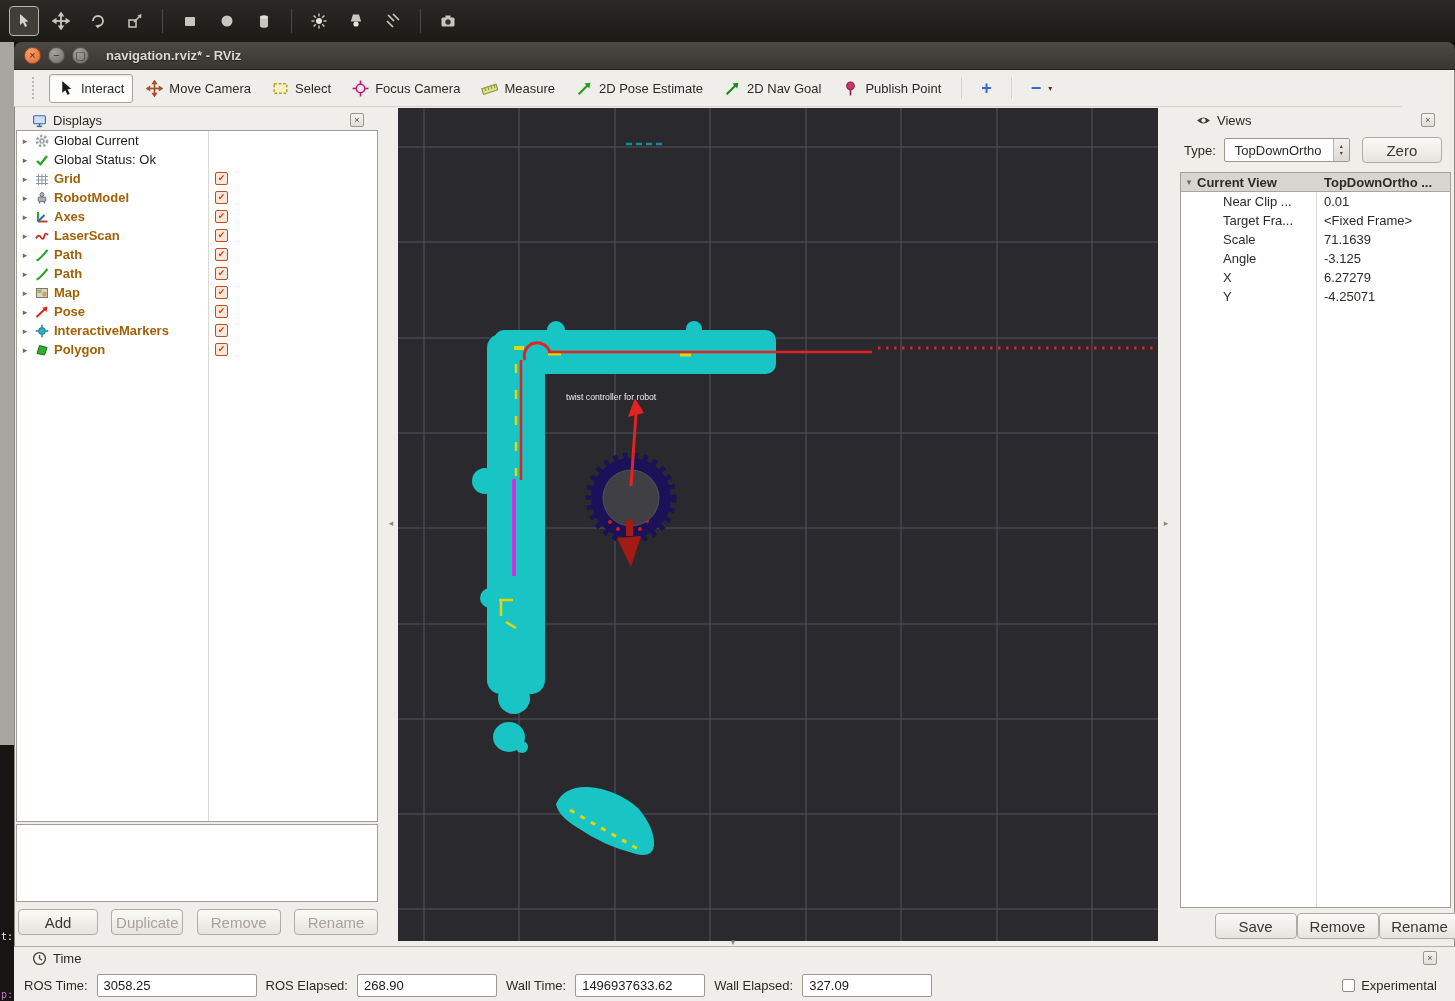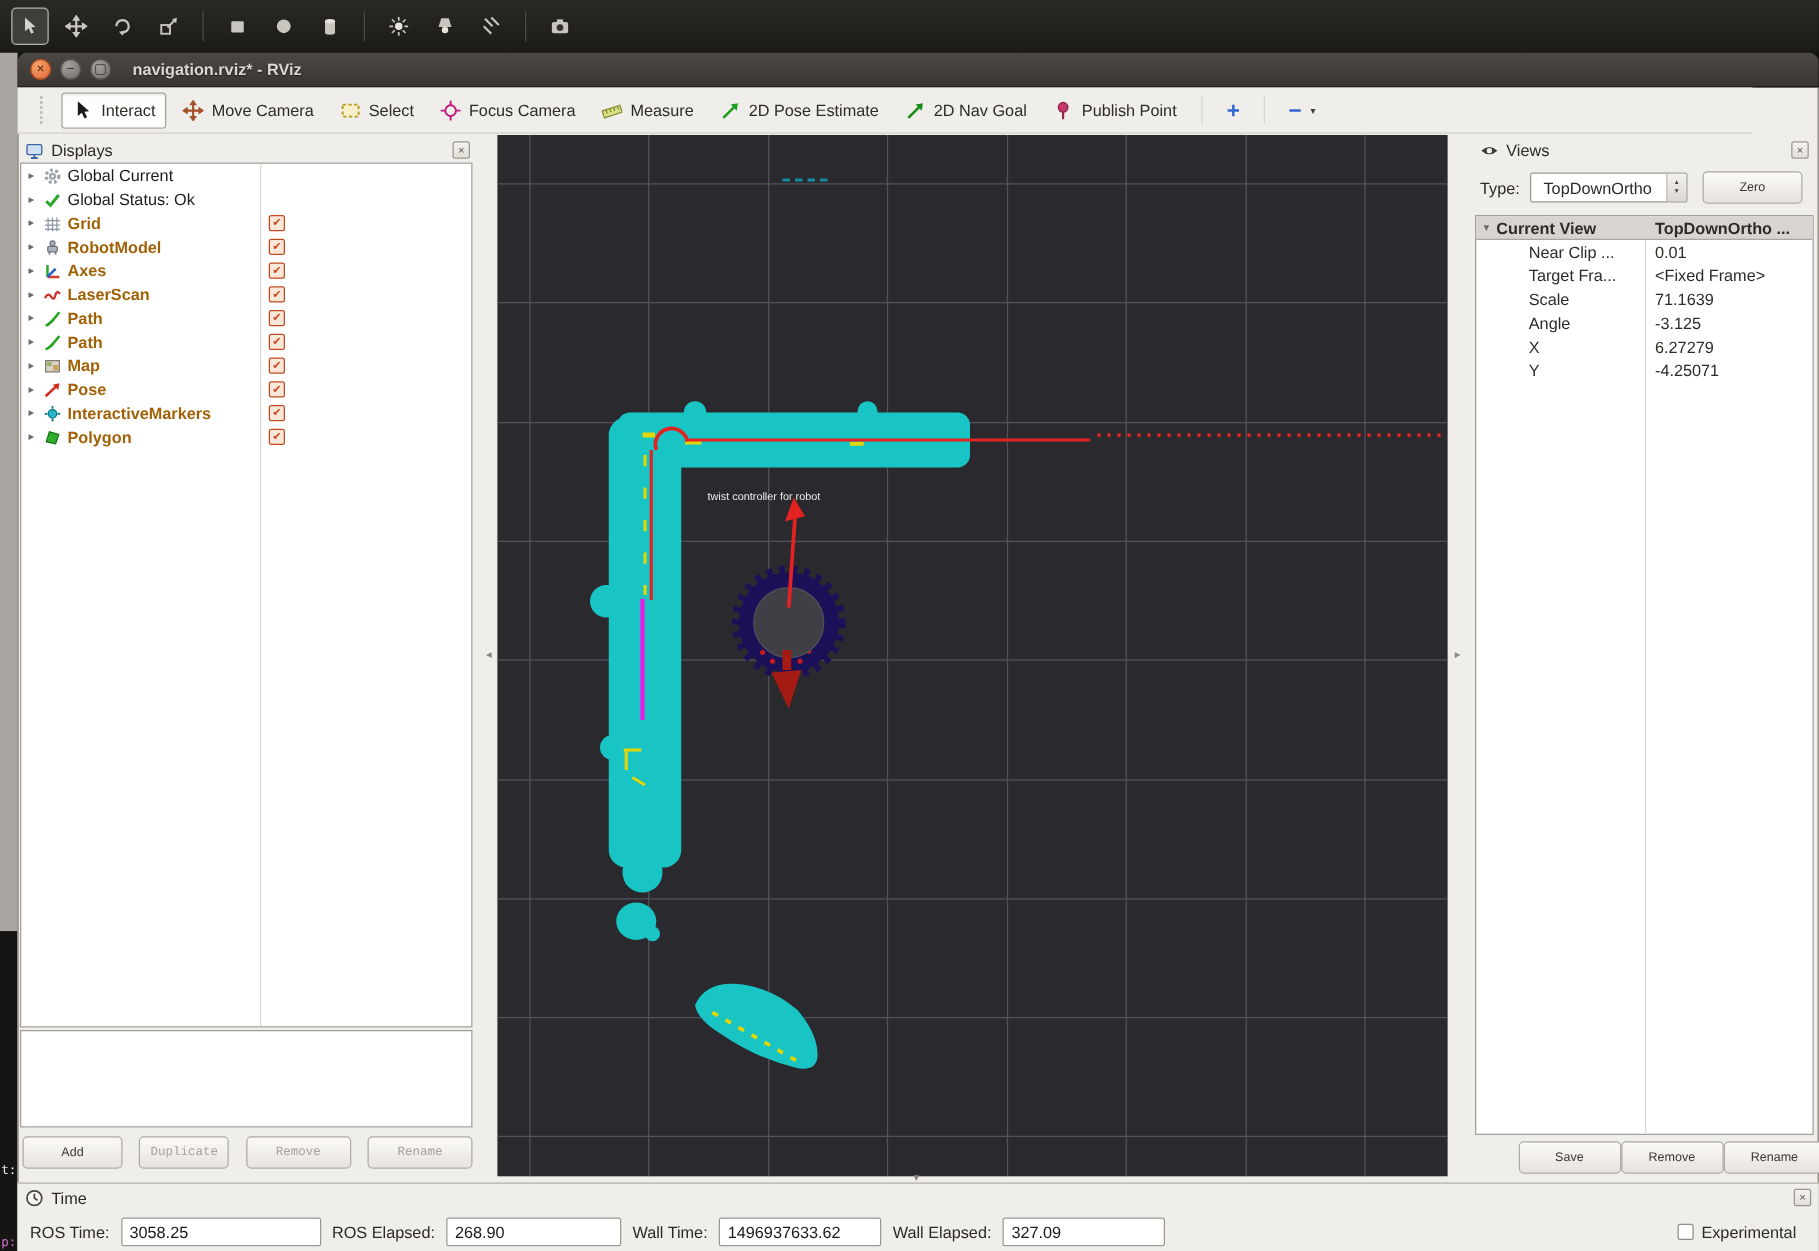--- a/index.html
+++ b/index.html
@@ -40,21 +40,21 @@
     border-bottom:1px solid #d4d0ca; display:flex; align-items:center; gap:5px; padding-left:18px; }
   .tb-handle { width:4px; height:22px; border-left:2px dotted #b9b5af; margin-right:8px; }
   .tbtn { display:flex; align-items:center; gap:6px; padding:5px 8px; border-radius:3px; white-space:nowrap; }
   .tbtn.active { background:#fdfdfc; border:1px solid #a9a59e; box-shadow:inset 0 1px 2px rgba(0,0,0,.10); }
   .ticon { width:17px; height:17px; display:inline-flex; }
   .tb-sep { width:1px; height:22px; background:#d8d4cf; margin:0 7px; }
   .tb-zoom { font-size:18px; font-weight:bold; color:#3465d0; padding:0 7px; display:flex; align-items:center; }
   .caret { font-size:8px; color:#3e3a34; margin-left:7px; }
 
   
-  .panel-header { position:absolute; height:20px; display:flex; align-items:center; gap:6px; padding:0 4px; color:#2c2925; }
+  .panel-header { position:absolute; height:20px; display:flex; align-items:center; gap:6px; padding:0 16px; color:#2c2925; }
   .ph-icon { width:15px; height:15px; display:inline-flex; }
   .close-box { width:14px; height:14px; border:1px solid #9b968f; border-radius:2px; margin-left:auto;
     background:linear-gradient(#f5f3f0,#e1ded8); display:flex; align-items:center; justify-content:center;
     font-size:9px; line-height:1; color:#55504a; }
 
   .white-box { background:#fff; border:1px solid #a39f98; }
 
   
   #displays-tree { position:absolute; left:16px; top:130px; width:362px; height:692px; }
   .col-divider { position:absolute; top:0; bottom:0; width:1px; background:#dcd9d4; }
@@ -62,23 +62,23 @@
   .exp { width:16px; text-align:center; color:#6e6a64; font-size:9px; flex:none; }
   .dicon { width:17px; height:15px; margin-right:4px; display:inline-flex; align-items:center; justify-content:center; flex:none; }
   .dname { white-space:nowrap; color:#1d1b18; }
   .dname.en { font-weight:bold; color:#a16207; }
   .cbcell { position:absolute; left:191px; top:0; width:170px; height:19px; display:flex; align-items:center; padding-left:7px; }
   .cb { width:13px; height:13px; border:1.5px solid #c14a1e; border-radius:2px; background:#fbe7da;
     color:#c8441a; font-size:9px; font-weight:bold; display:flex; align-items:center; justify-content:center; line-height:1; }
 
   
   .btn { height:26px; background:linear-gradient(#fbfaf8,#e7e3de); border:1px solid #b0aba3; border-radius:4px;
-    font-size:10px; color:#3a3631; display:flex; align-items:center; justify-content:center;
+    font-size:15px; color:#3a3631; display:flex; align-items:center; justify-content:center;
     font-family:inherit; }
-  .btn.disabled { color:#a7a29b;font-family:Liberation Mono, monospace; }
+  .btn.disabled { color:#a7a29b; }
 
   
   #views-type-row { position:absolute; left:1184px; top:137px; width:267px; height:26px; display:flex; align-items:center; }
   .combo { width:126px; height:24px; background:#fff; border:1px solid #9d9992; border-radius:2px;
     display:flex; align-items:center; margin-left:8px; }
   .combo-text { flex:1; padding-left:10px; white-space:nowrap; overflow:hidden; }
   .spinner { width:16px; height:100%; border-left:1px solid #b9b5ae; background:linear-gradient(#f3f1ee,#dcd8d2);
     display:flex; flex-direction:column; align-items:center; justify-content:center; font-size:6px; line-height:1.1; color:#4a463f; }
   #views-tree { position:absolute; left:1180px; top:172px; width:271px; height:736px; background:#fff; border:1px solid #a39f98; }
   .vrow { display:flex; align-items:center; height:19px; position:relative; }

